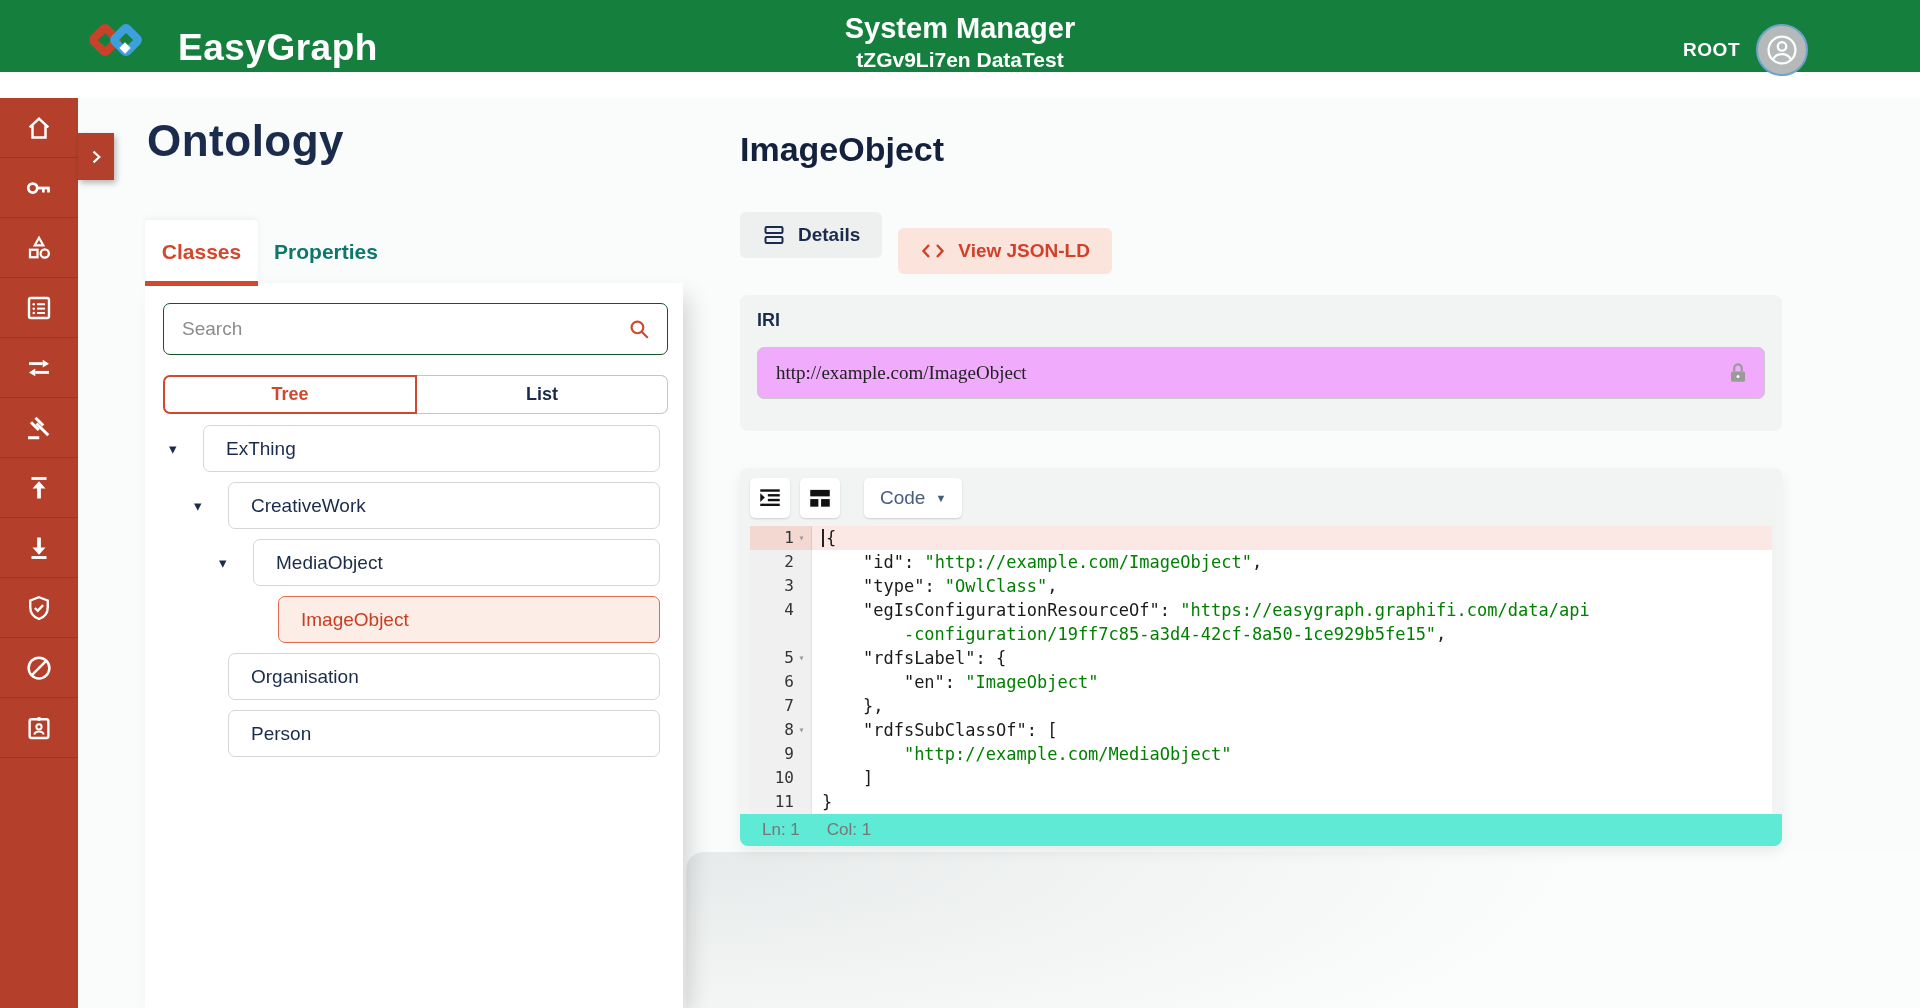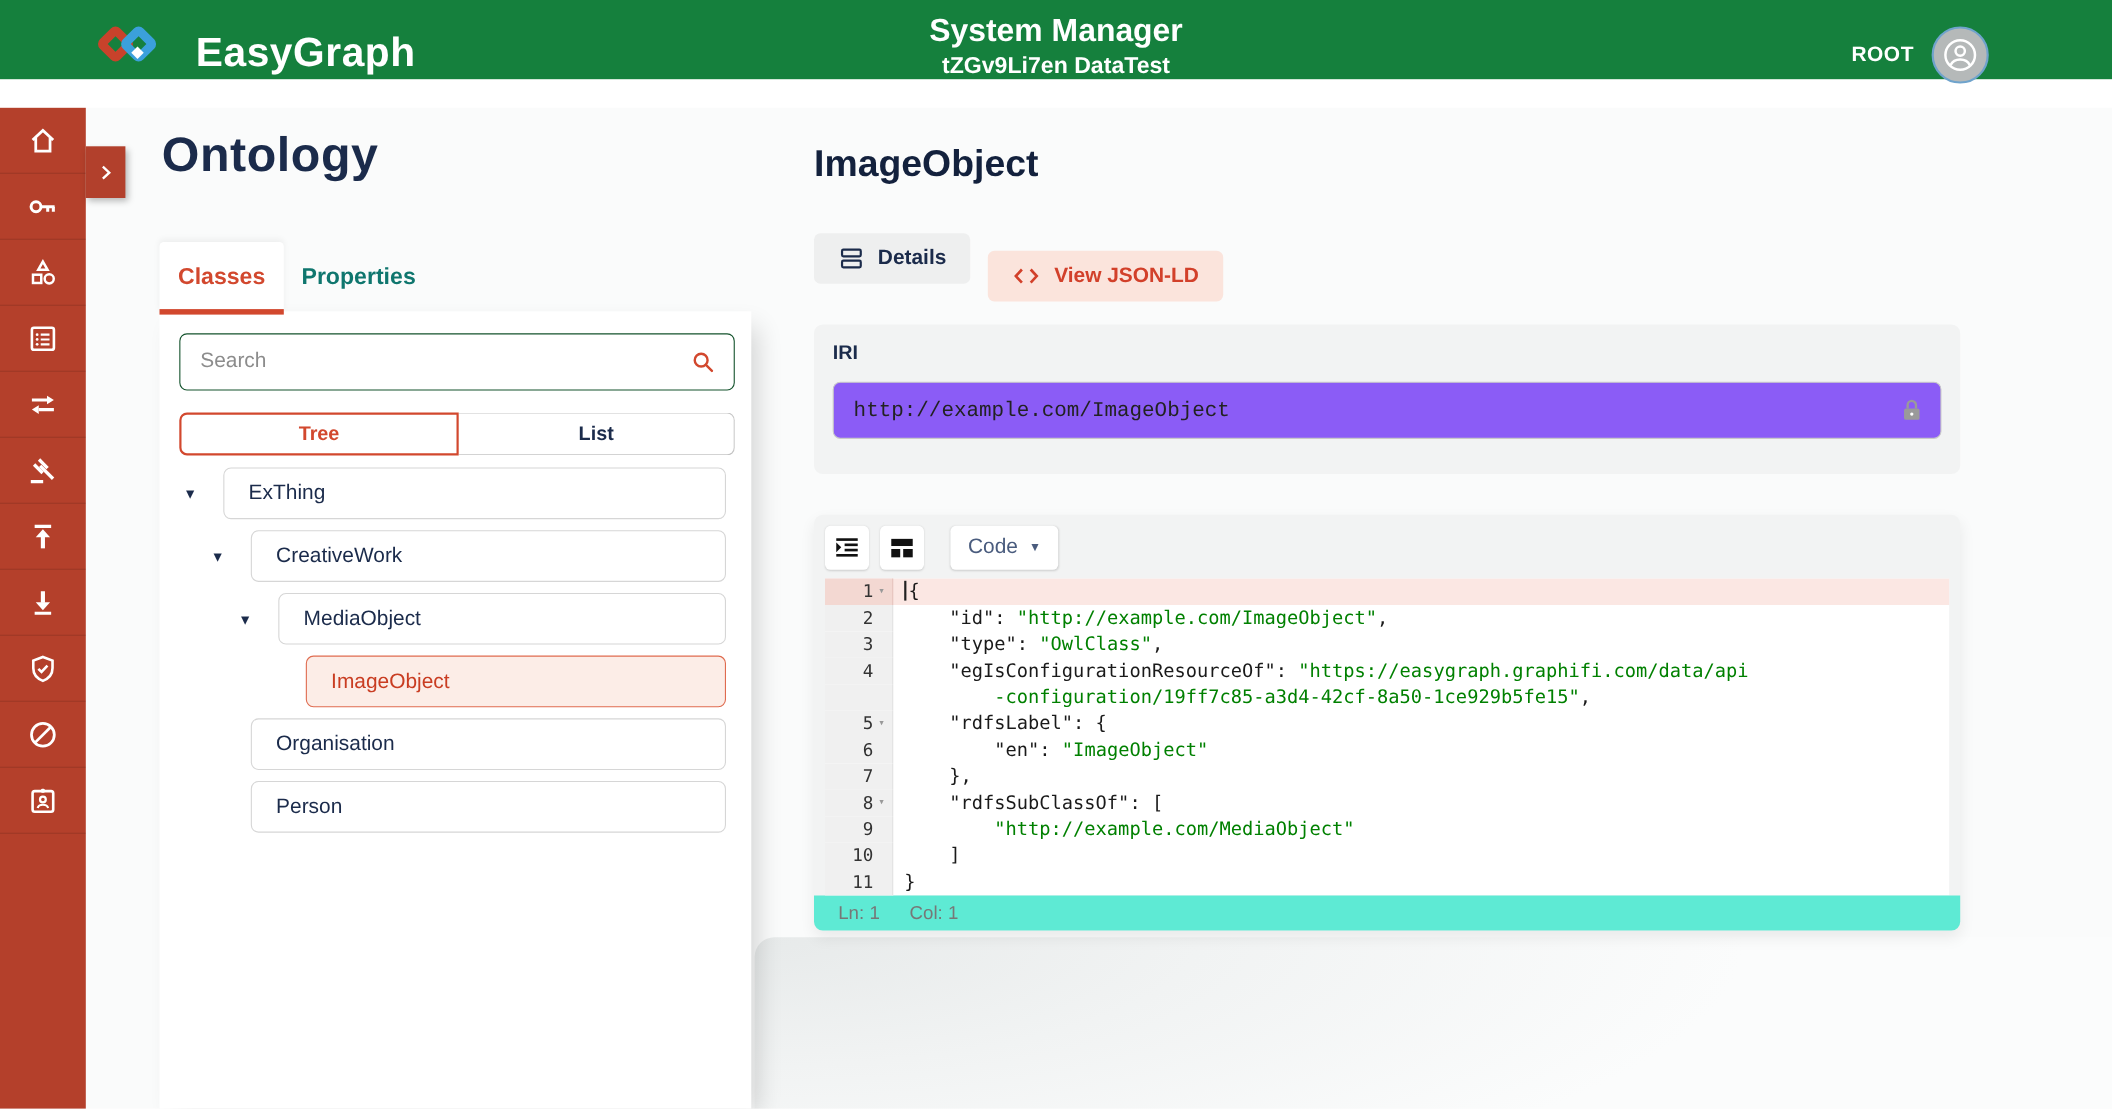--- a/index.html
+++ b/index.html
@@ -65,22 +65,22 @@
   .detail-title { position:absolute; left:740px; top:130px; font-size:34px; font-weight:700; color:#13213D; z-index:3; }
   .actions { position:absolute; left:740px; top:212px; display:flex; gap:16px; z-index:3; }
   .act-btn { height:46px; padding:0 22px; border-radius:6px; font-size:19px; font-weight:700;
              display:flex; align-items:center; gap:12px; cursor:pointer; }
   .act-btn.neutral { background:#EEEFEF; color:#1B2B4B; }
   .act-btn.accent  { background:#FBE4DC; color:#D2402A;margin-top:16px; }
 
   .iri-card { position:absolute; left:740px; top:295px; width:1042px; height:136px; background:#F2F3F3; border-radius:8px; z-index:3; }
   .iri-label { position:absolute; left:17px; top:15px; font-size:18px; font-weight:700; color:#1B2B4B; }
   .iri-input-wrap { position:absolute; left:17px; right:17px; top:52px; height:52px; }
-  .iri-input-wrap input { width:100%; height:100%; border:1px solid #C9C9C9; border-radius:7px; background:#8b5cf6;
-                          font-size:19px; padding:0 52px 0 18px; color:#222; font-family:Liberation Mono, monospace; outline:none; }
+  .iri-input-wrap input { width:100%; height:100%; border:1px solid #C9C9C9; border-radius:7px; background:#f0abfc;
+                          font-size:19px; padding:0 52px 0 18px; color:#222; font-family:Liberation Serif, serif; outline:none; }
   .iri-input-wrap .lock { position:absolute; right:14px; top:13px; }
 
   .editor-card { position:absolute; left:740px; top:468px; width:1042px; height:378px; background:#F2F3F3; border-radius:8px;
                  padding:10px 10px 0; z-index:3; box-shadow:0 6px 14px rgba(0,0,0,.07); }
   .toolbar { display:flex; align-items:center; height:40px; gap:10px; }
   .tool-btn { width:40px; height:40px; background:#fff; border-radius:5px; display:flex; align-items:center; justify-content:center;
               box-shadow:0 1px 2px rgba(0,0,0,.15); cursor:pointer; }
   .mode-btn { height:40px; margin-left:14px; padding:0 16px; background:#fff; border-radius:5px; color:#4A5C7E; font-size:19px;
               display:flex; align-items:center; gap:10px; box-shadow:0 1px 2px rgba(0,0,0,.15); cursor:pointer; }
   .mode-btn .dd { font-size:11px; color:#4A5C7E; }

